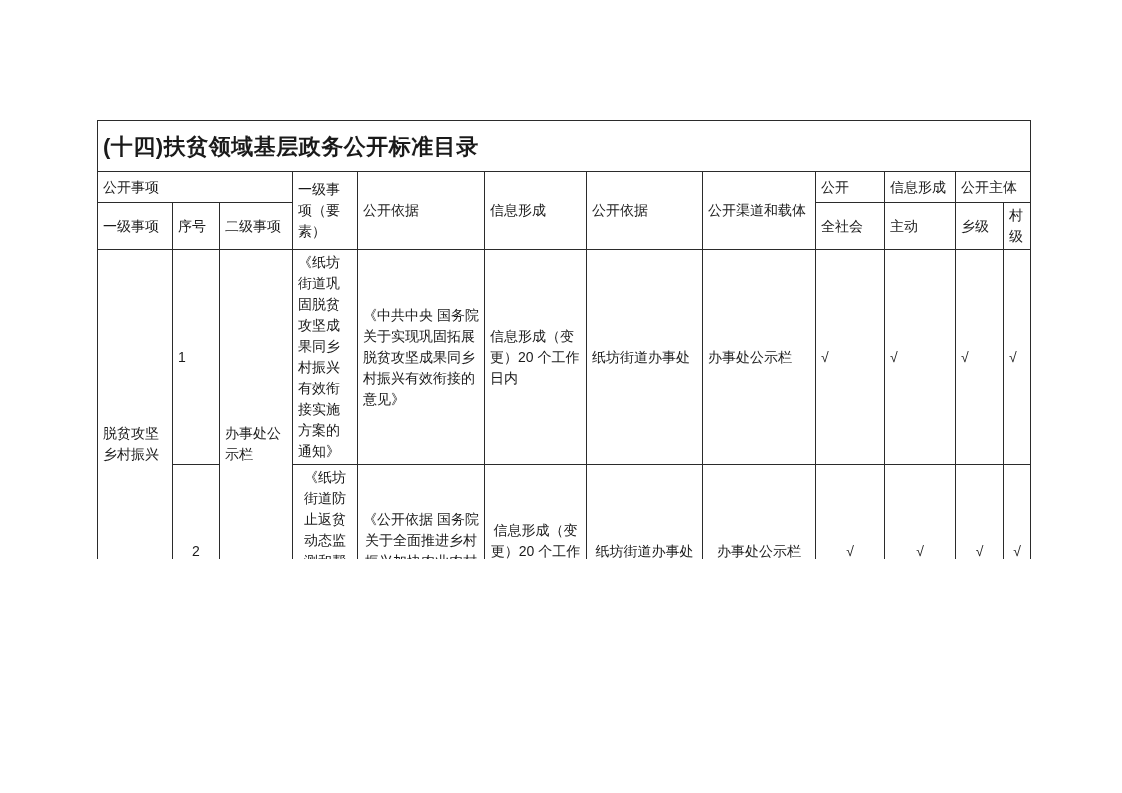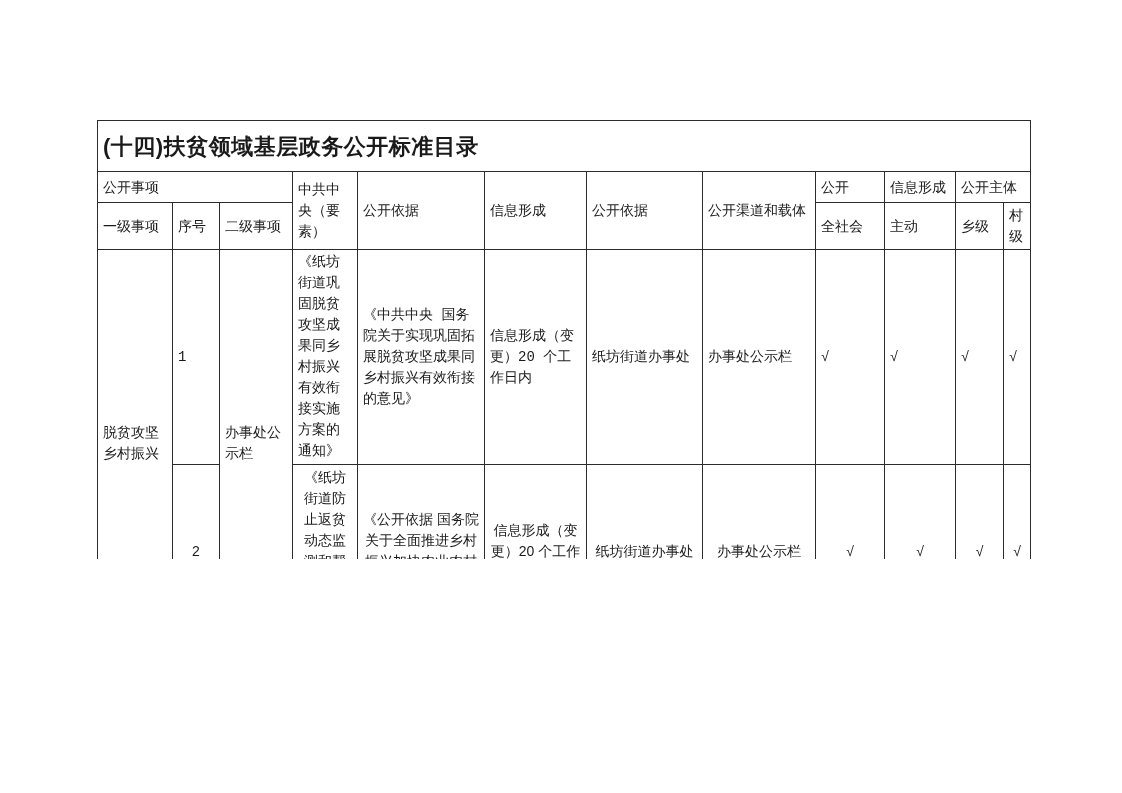--- a/index.html
+++ b/index.html
@@ -36,21 +36,21 @@
   }
   td.title-cell {
     text-align: center;
     font-weight: bold;
     font-size: 22px;
     height: 46px;
     letter-spacing: 0.5px;
   }
   tr.hdr1 td { height: 26px; }
   tr.hdr2 td { height: 40px; }
-  tr.row1 td { height: 210px; font-family: Liberation Mono, monospace; }
+  tr.row1 td { height: 210px; }
   tr.row2 td { height: 168px; text-align: center; }
   td.just {
     text-align: justify;
     text-justify: inter-character;
   }
   td.basis-pad { padding: 2px 10px; }
   td.check { padding-left: 11px; }
 </style>
 </head>
 <body>
@@ -72,21 +72,21 @@
         <col style="width:27px">
     </colgroup>
 
     <tbody>
         <tr>
       <td class="title-cell" colspan="12">(十四)扶贫领域基层政务公开标准目录</td>
     </tr>
 
     <tr class="hdr1">
       <td colspan="3">公开事项</td>
-      <td rowspan="2" class="just">中共中央（要素）</td>
+      <td rowspan="2" class="just">一级事项（要素）</td>
       <td rowspan="2">公开依据</td>
       <td rowspan="2">信息形成</td>
       <td rowspan="2">公开依据</td>
       <td rowspan="2">公开渠道和载体</td>
       <td>公开</td>
       <td>信息形成</td>
       <td colspan="2">公开主体</td>
     </tr>
 
     <tr class="hdr2">

